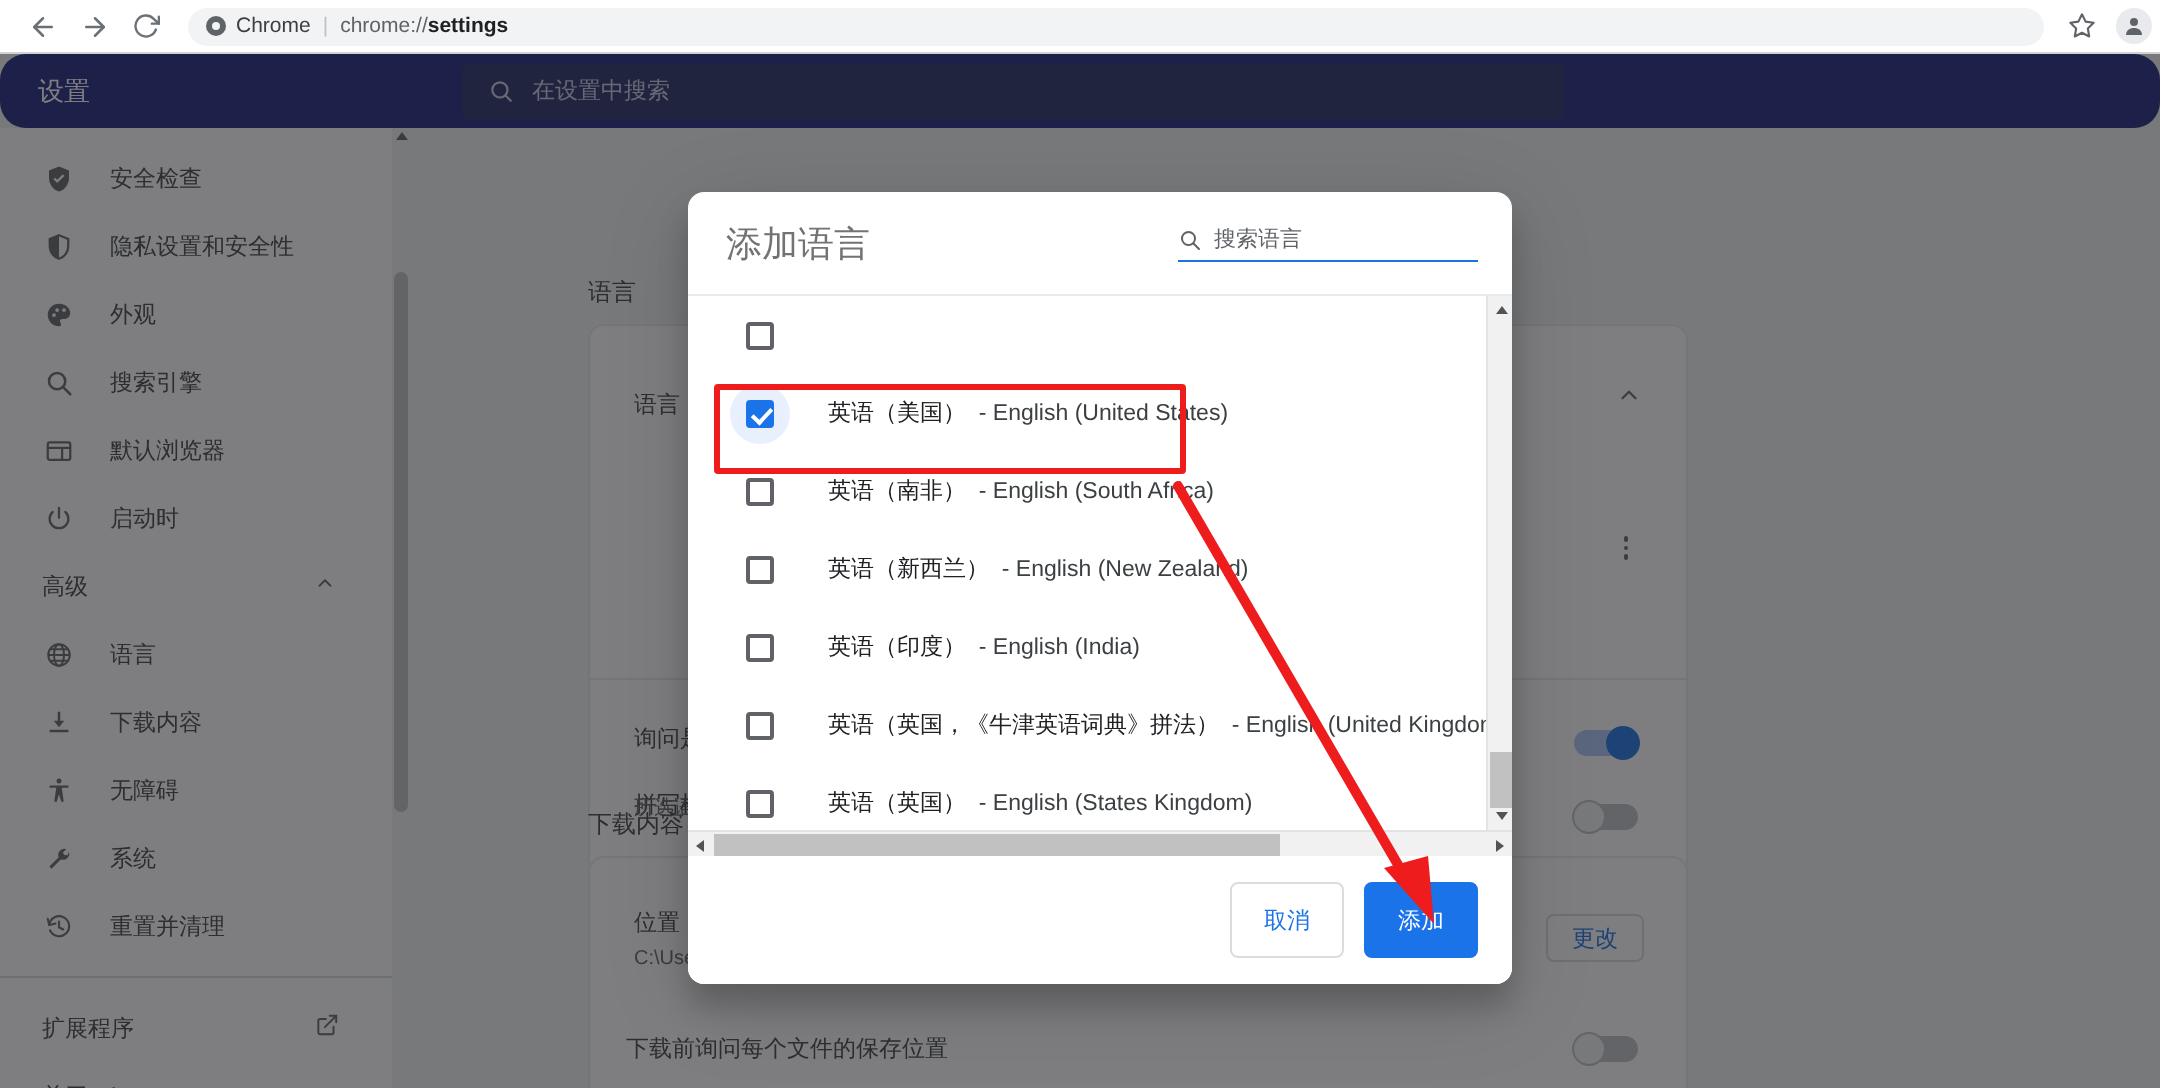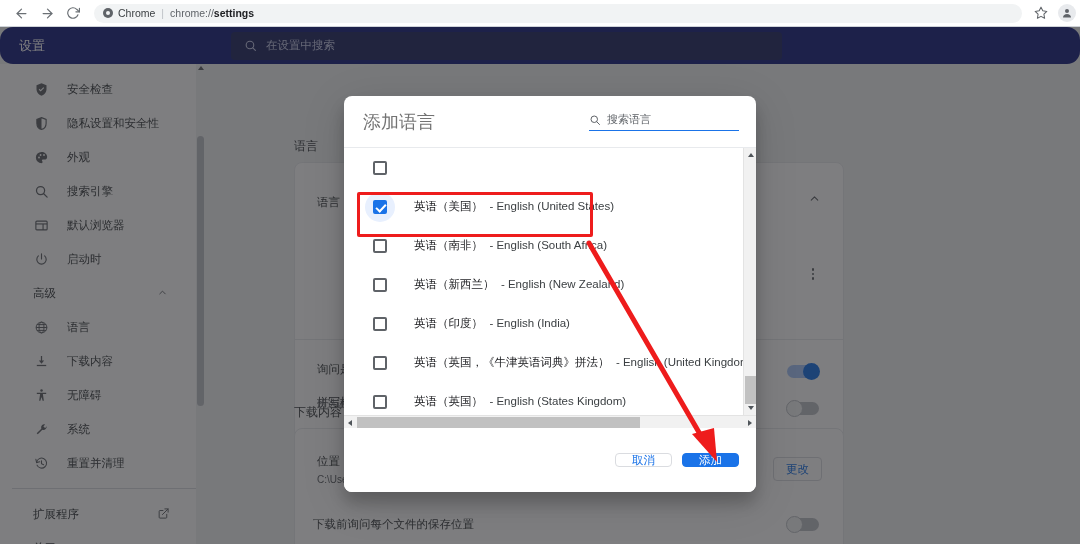--- a/index.html
+++ b/index.html
@@ -70,21 +70,21 @@
     width: 551px; height: 28px; background: #232a63; border-radius: 4px;
     display: flex; align-items: center; gap: 9px; padding: 0 13px;
     margin-left: 2px;
   }
   .settings-search .ph { color: #c6cae8; font-size: 11.5px; }
   .settings-search svg { color: #c6cae8; }
 
   
   .sidebar {
     position: absolute; left: 0; top: 37px; width: 196px; bottom: 0;
-    background: #ffffff; padding-top: 8px; overflow: hidden; padding-left: 12px;
+    background: #ffffff; padding-top: 8px; overflow: hidden;
   }
   .nav-item {
     height: 34px; display: flex; align-items: center;
     gap: 18px; padding-left: 21px; font-size: 11.5px; color: #3c4043;
   }
   .nav-item .ico {
     width: 16px; height: 16px; display: flex;
     align-items: center; justify-content: center; color: #5f6368;
     flex: 0 0 auto;
   }
@@ -233,21 +233,21 @@
   }
   .sb-arrow-h.left { left: 4px; border-right: 4.5px solid #50555a; }
   .sb-arrow-h.right { right: 4px; border-left: 4.5px solid #50555a; }
 
   .dlg-footer {
     height: 64px; flex: 0 0 auto; display: flex; align-items: center;
     justify-content: flex-end; gap: 10px; padding-right: 17px;
     background: #fff;
   }
   .btn {
-    height: 14px; border-radius: 4px; font-size: 11.5px;
+    height: 38px; border-radius: 4px; font-size: 11.5px;
     display: flex; align-items: center; justify-content: center;
     padding: 0 16px; cursor: pointer;
   }
   .btn-cancel { border: 1px solid #dadce0; color: #1a73e8; background: #fff; }
   .btn-add { background: #1a73e8; color: #fff; border: 1px solid #1a73e8; }
 
   
   .anno-box {
     position: absolute; left: 357px; top: 192px; width: 236px; height: 45px;
     border: 3px solid #ee1c1c; border-radius: 2px; pointer-events: none;

